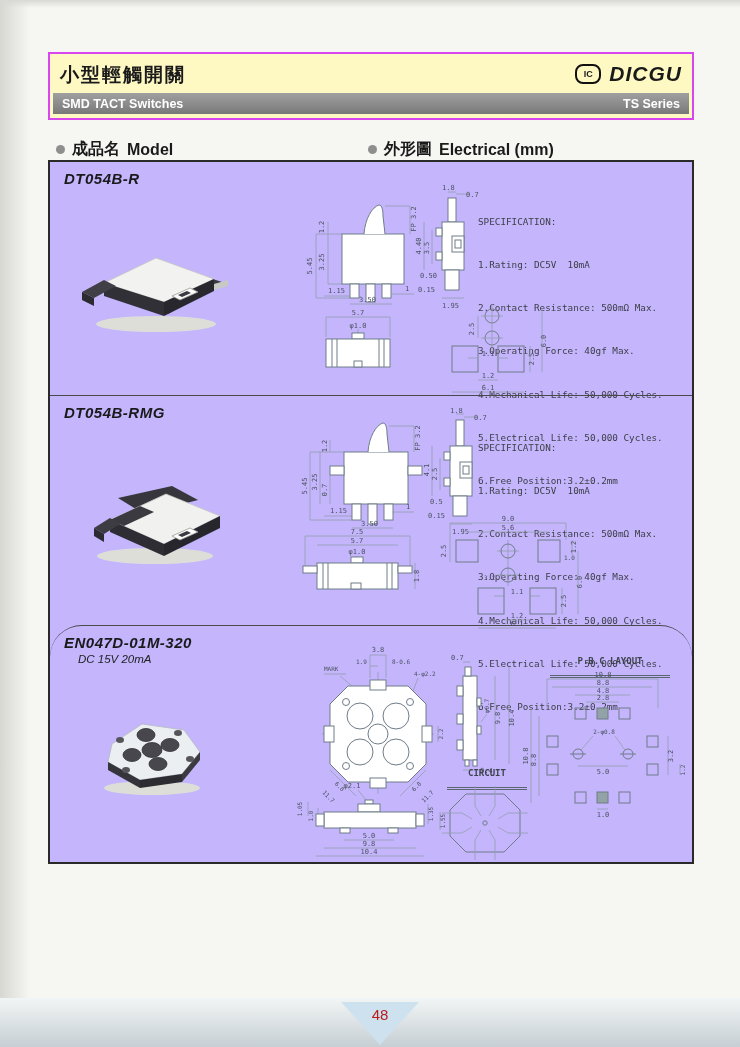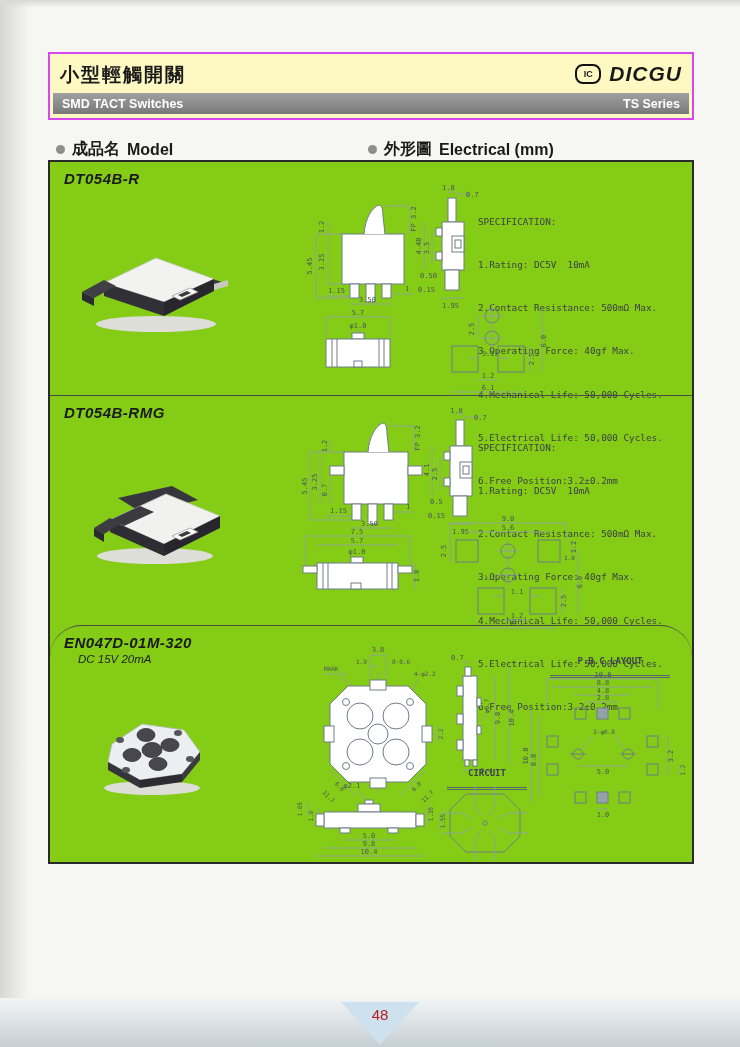--- a/index.html
+++ b/index.html
@@ -19,21 +19,21 @@
   .brand-wrap{right:10px;top:8px;display:flex;align-items:center;gap:8px;}
   .logo-mark{width:22px;height:16px;border:2px solid #111;border-radius:8px;font-size:9px;font-weight:bold;display:flex;align-items:center;justify-content:center;}
   .brand{font-size:21px;font-weight:bold;font-style:italic;letter-spacing:1px;}
   .gray-bar{left:3px;right:3px;bottom:4px;height:21px;background:linear-gradient(#a0a0a0,#787878);
     color:#fff;font-size:12.5px;font-weight:bold;display:flex;justify-content:space-between;align-items:center;padding:0 9px;margin-top:16px;}
   
   .colhead{top:139px;display:flex;align-items:center;font-size:16px;font-weight:bold;}
   .bullet{width:9px;height:9px;border-radius:50%;background:#8f8f8f;margin-right:7px;flex:0 0 auto;}
   .colhead .en{margin-left:7px;}
   
-  .content-box{left:48px;top:160px;width:642px;height:700px;border:2px solid #2a2a2a;background:#84cc16;}
+  .content-box{left:48px;top:160px;width:642px;height:700px;border:2px solid #2a2a2a;background:#c4b5fd;}
   .row{position:absolute;left:0;width:100%;}
   .row1{top:0;height:233px;}
   .row2{top:233px;height:230px;border-top:1.5px solid #4a4a4a;}
   .row3{top:463px;height:237px;border-top:1.5px solid #4a4a4a;border-radius:32px;}
   .model-name{left:14px;top:8px;font-size:15px;font-weight:bold;font-style:italic;letter-spacing:.5px;}
   .model-sub{left:28px;top:27px;font-size:11.5px;font-style:italic;color:#222;}
   .spec{left:428px;width:214px;font-family:"DejaVu Sans Mono",monospace;font-size:9.3px;line-height:14.4px;color:#3d3f45;white-space:pre;}
   
   svg text{font-family:"DejaVu Sans Mono",monospace;font-size:7px;fill:#4b535e;}
   svg text.m{text-anchor:middle;}

